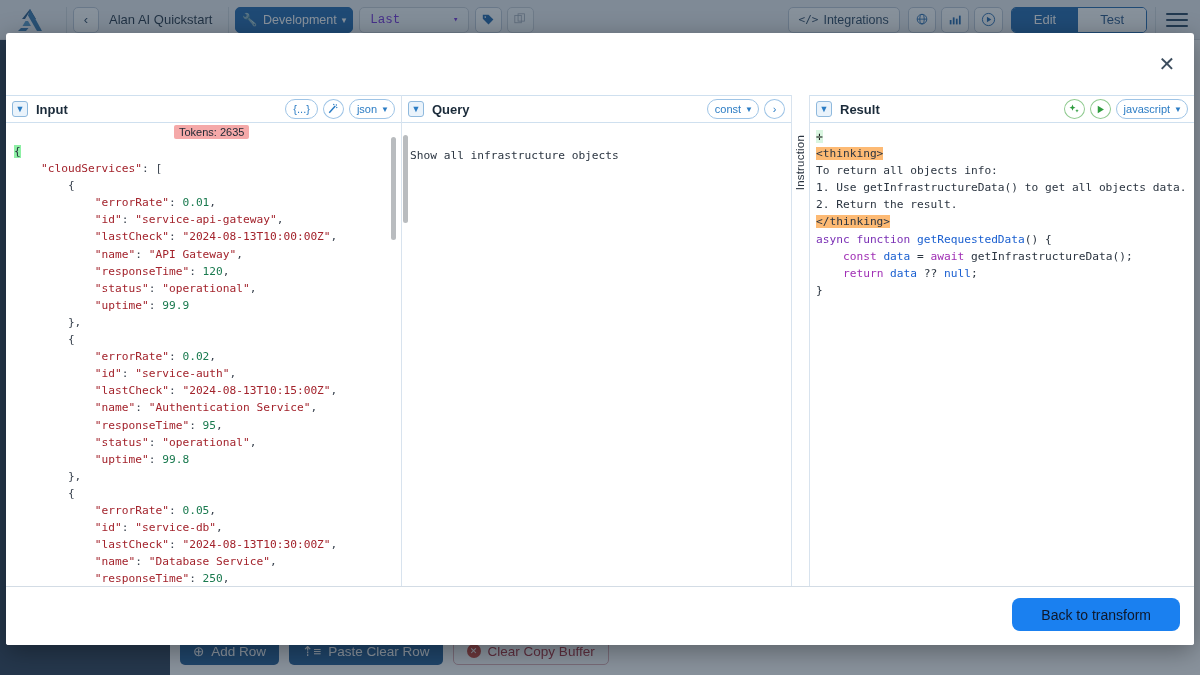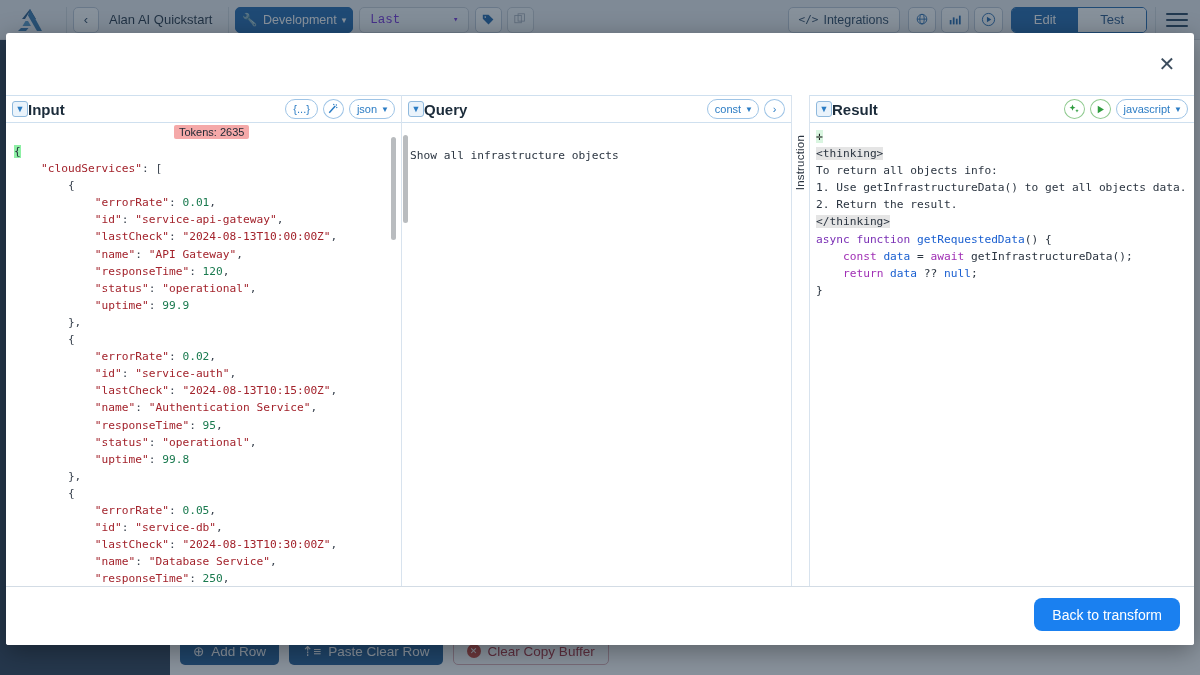--- a/index.html
+++ b/index.html
@@ -106,21 +106,21 @@
   .ph {
     height:28px; display:flex; align-items:center;
     border-top:1px solid #cfe0ef; border-bottom:1px solid #cfe0ef;
     background:#fff; padding: 0 6px;
   }
   .chev-box {
     width:16px; height:16px; border:1px solid #8fb9dd; border-radius:3px;
     background:#eaf3fb; color:#2b7cc4; font-size:9px;
     display:flex; align-items:center; justify-content:center; flex:0 0 auto;
   }
-  .ph-title { font-size:15px; color:#1b2b3a; font-weight:600; }
+  .ph-title { font-size:13px; color:#1b2b3a; margin-left:8px; font-weight:600; }
   .ph-spacer { flex:1 1 auto; }
   .mini {
     height:20px; border:1px solid #9ec4e6; border-radius:10px;
     background:#fff; color:#2b7cc4; font-size:11px;
     display:inline-flex; align-items:center; justify-content:center; padding:0 7px;
     margin-left:5px; flex:0 0 auto;
   }
   .mini.round { width:21px; padding:0; border-radius:50%; }
   .mini.green { border-color:#8fca8f; color:#2e8b2e; }
   .mini.sel { padding-right:5px; gap:4px; }
@@ -180,40 +180,40 @@
   }
 
   
   #panel-result {
     position:absolute; left:804px; top:0; right:0; bottom:0;
     display:flex; flex-direction:column;
   }
   #result-body { position:relative; flex:1 1 auto; background:#fff; overflow:hidden; }
   #result-code { position:absolute; left:6px; top:5px; }
   .sparkle-tag { background:#d9f5e0; }
-  .tag { background:#e5e5e5; color:#2b3541;text-align:right; }
+  .tag { background:#fdba74; color:#2b3541;text-align:right; }
   .kw { color:#7a2fb5; }
   .kw2 { color:#1a5fd0; }
   .fn { color:#1a5fd0; }
   .pl { color:#2b3541; }
   .kwr { color:#a02fb5; }
 
   #result-divider {
     position:absolute; left:0; right:0; bottom:0; height:1px; background:#cfd8e2;
   }
 
   
   #modal-footer {
     position:absolute; left:0; right:0; bottom:0; height:59px;
     background:#fff; border-top:1px solid #d3dce5;
   }
   #back-transform {
     position:absolute; right:14px; top:11px;
-    height:33px; padding:0 18px; border:none; border-radius:8px;
-    background:#1a80f0; color:#ffffff; font-size:14px;
+    height:33px; padding:0 29px; border:none; border-radius:8px;
+    background:#1a80f0; color:#0f172a; font-size:14px;
     font-family:"Liberation Sans", sans-serif;
   }
 </style>
 </head>
 <body>
 
 <div id="app-root">
 
   <div class="topbar">
     <div class="logo-wrap">

